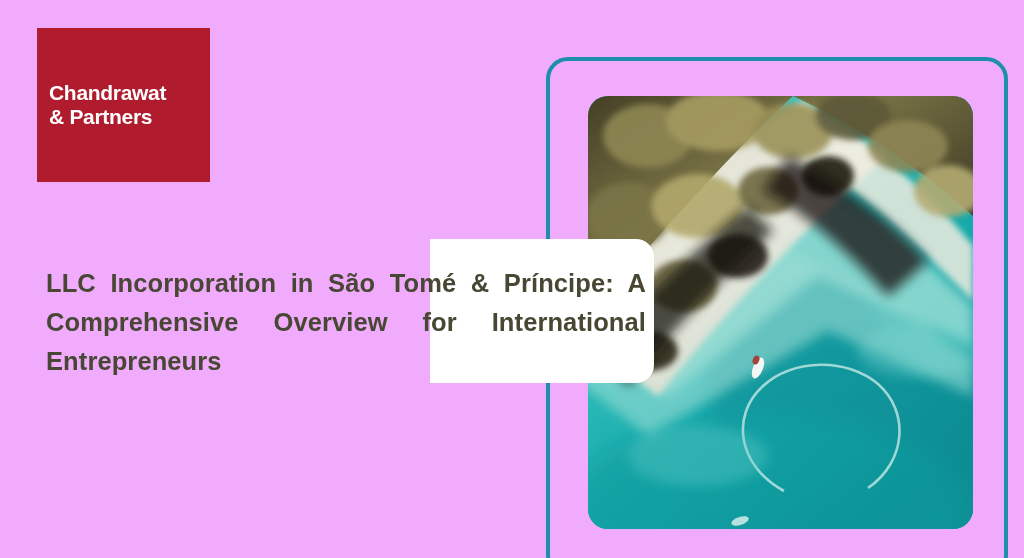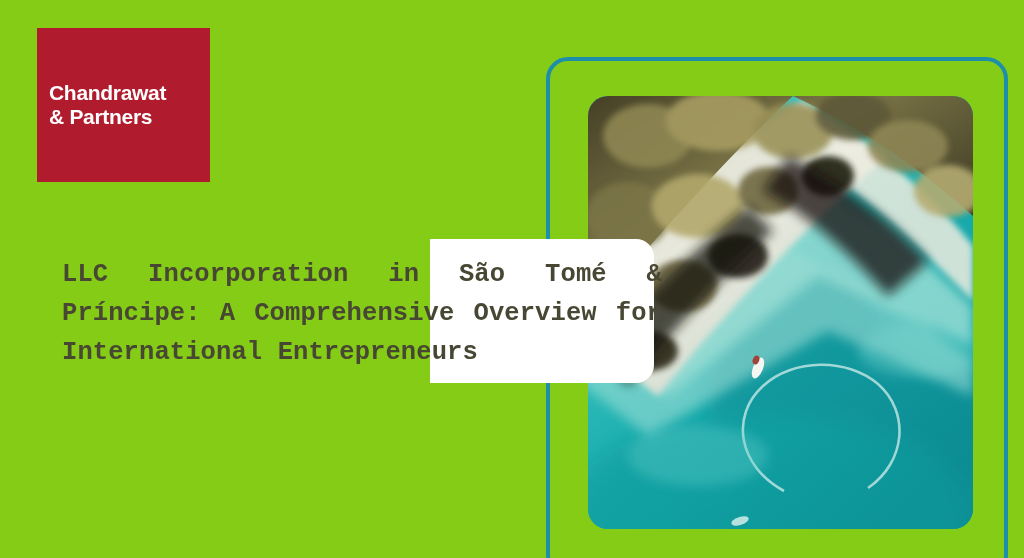--- a/index.html
+++ b/index.html
@@ -10,21 +10,21 @@
     width: 1024px;
     height: 558px;
     background: #ffffff;
     font-family: "Liberation Sans", sans-serif;
     overflow: hidden;
   }
   .slide {
     position: relative;
     width: 1024px;
     height: 558px;
-    background: #84cc16;
+    background: #f0abfc;
     overflow: hidden;
   }
 
   
   .logo-block {
     position: absolute;
     left: 37px;
     top: 28px;
     width: 173px;
     height: 154px;
@@ -41,31 +41,30 @@
     line-height: 1.12;
     letter-spacing: -0.3px;
     padding-left: 12px;
     white-space: pre-line;
   }
 
   
   .headline {
     position: absolute;
     left: 46px;
-    top: 256px;
+    top: 264px;
     width: 600px;
     color: #474733;
-    font-family: Liberation Mono, monospace;
+    font-family: Liberation Sans, sans-serif;
     font-weight: bold;
     font-size: 25.5px;
     line-height: 1.52;
     letter-spacing: 0.1px;
     text-align: justify;
     text-align-last: left;
-    margin-left: 16px;
   }
 
   
   .teal-frame {
     position: absolute;
     left: 546px;
     top: 57px;
     width: 462px;
     height: 520px;
     border: 4px solid #1D8FAA;

